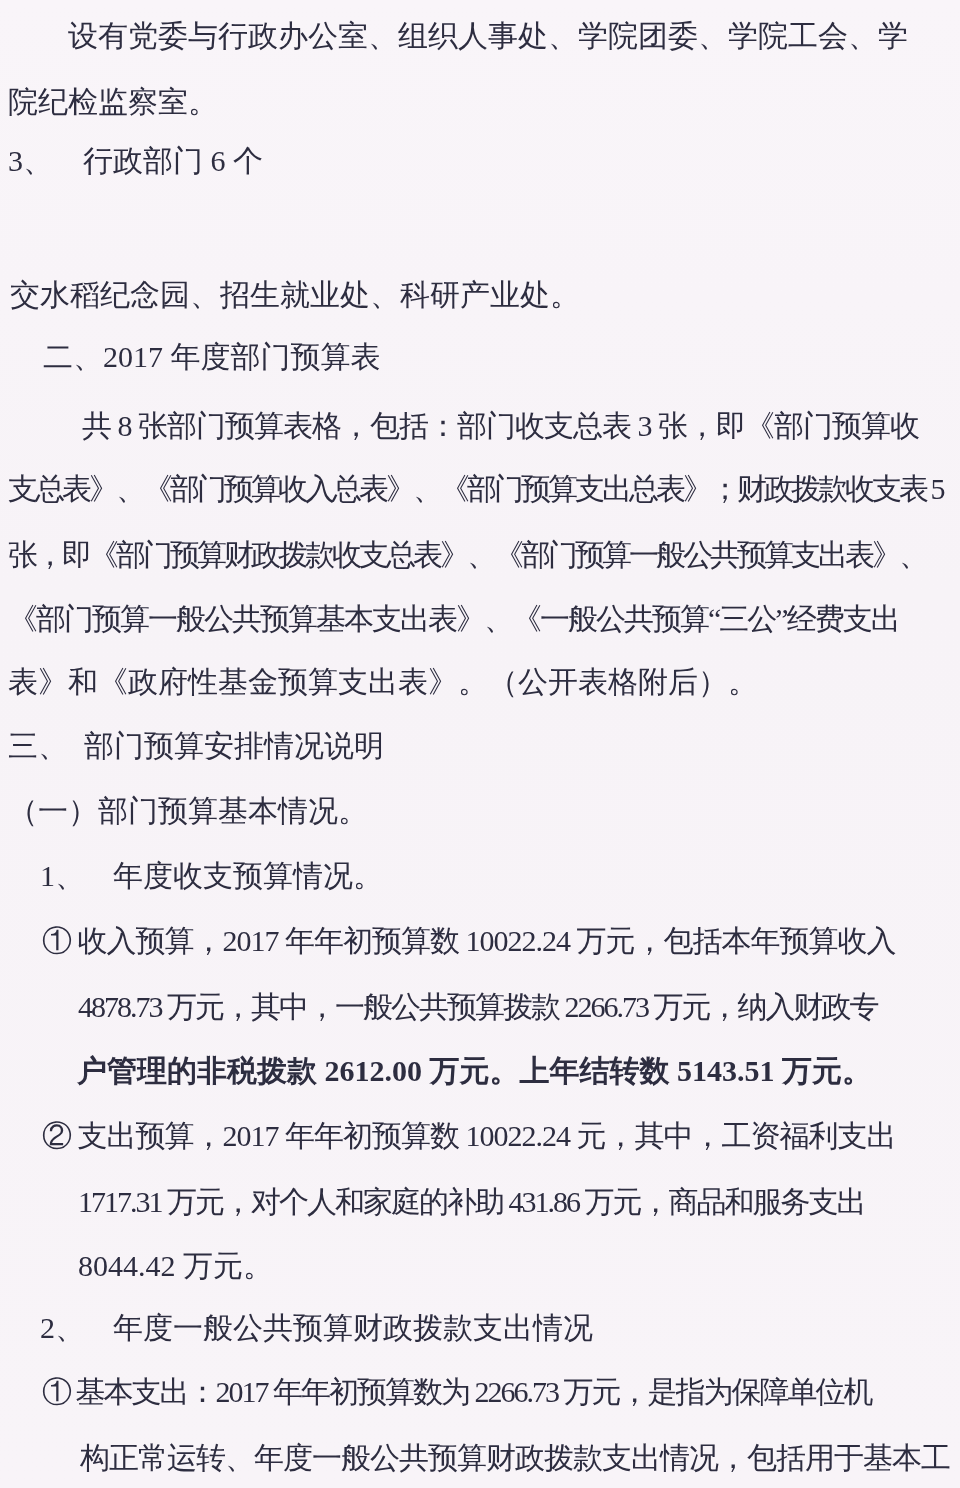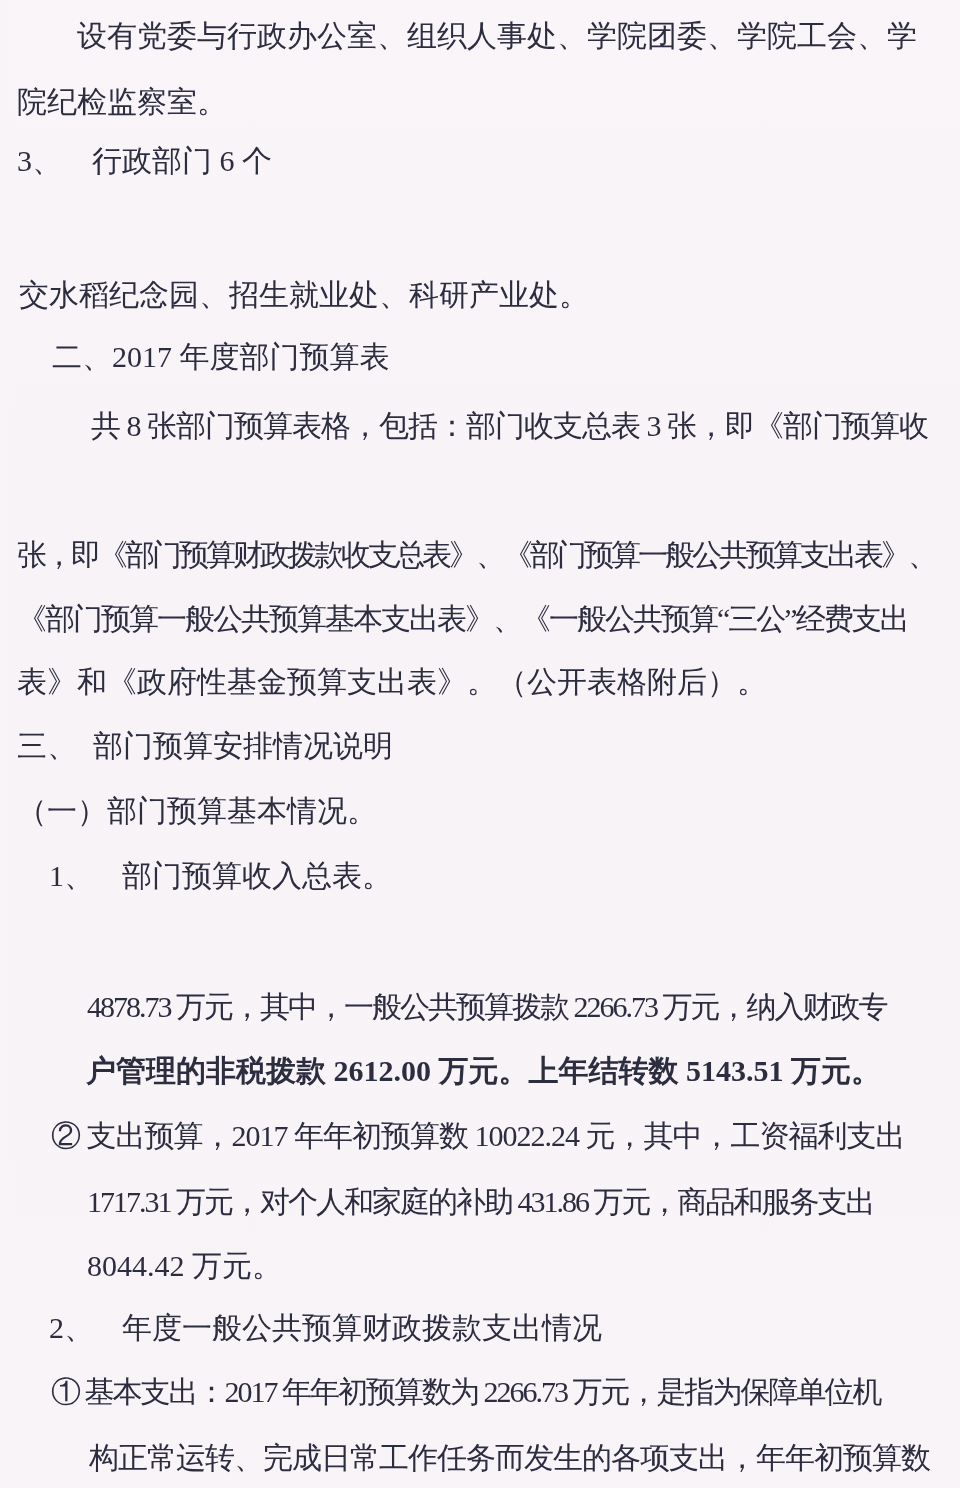--- a/index.html
+++ b/index.html
@@ -6,21 +6,20 @@
   body{
     width:960px;height:1488px;
     background:#f8f4f8;
     position:relative;
     overflow:hidden;
     font-family:"Liberation Serif","DejaVu Serif",serif;
   }
   .page{
     position:absolute;inset:0;
     background:linear-gradient(180deg,#f9f5f9 0%,#f7f3f7 40%,#f8f4f8 100%);
-    margin-left:9px;
   }
   .line{
     position:absolute;
     font-size:30px;
     line-height:36px;
     color:#2d2d40;
     white-space:nowrap;
     letter-spacing:0px;
   }
   .t1{letter-spacing:-1px;}
@@ -61,34 +60,36 @@
 <div class="page">
 
   <div class="line l1">设有党委与行政办公室、组织人事处、学院团委、学院工会、学</div>
   <div class="line l2">院纪检监察室。</div>
 
   <div class="line l3"><span>3、</span><span class="seg">行政部门 6 个</span></div>
 
   <div class="line l5">交水稻纪念园、招生就业处、科研产业处。</div>
   <div class="line l6">二、2017 年度部门预算表</div>
   <div class="line l7 t1">共 8 张部门预算表格，包括：部门收支总表 3 张，即《部门预算收</div>
+  <div class="line l8 t3">支总表》、《部门预算收入总表》、《部门预算支出总表》；财政拨款收支表 5</div>
   <div class="line l9 t3">张，即《部门预算财政拨款收支总表》、《部门预算一般公共预算支出表》、</div>
   <div class="line l10 t2">《部门预算一般公共预算基本支出表》、《一般公共预算“三公”经费支出</div>
   <div class="line l11">表》和《政府性基金预算支出表》。（公开表格附后）。</div>
 
   <div class="line l12"><span>三、</span><span class="seg">部门预算安排情况说明</span></div>
 
   <div class="line l13">（一）部门预算基本情况。</div>
 
-  <div class="line l14"><span>1、</span><span class="seg">部门预算收入总表。</span></div>
+  <div class="line l14"><span>1、</span><span class="seg">年度收支预算情况。</span></div>
 
+  <div class="line l15 t1">① 收入预算，2017 年年初预算数 10022.24 万元，包括本年预算收入</div>
   <div class="line l16 t2">4878.73 万元，其中，一般公共预算拨款 2266.73 万元，纳入财政专</div>
   <div class="line l17">户管理的非税拨款 2612.00 万元。上年结转数 5143.51 万元。</div>
   <div class="line l18 t1">② 支出预算，2017 年年初预算数 10022.24 元，其中，工资福利支出</div>
   <div class="line l19 t2">1717.31 万元，对个人和家庭的补助 431.86 万元，商品和服务支出</div>
   <div class="line l20">8044.42 万元。</div>
 
   <div class="line l21"><span>2、</span><span class="seg">年度一般公共预算财政拨款支出情况</span></div>
 
   <div class="line l22 t2">① 基本支出：2017 年年初预算数为 2266.73 万元，是指为保障单位机</div>
-  <div class="line l23 t1">构正常运转、完成日常工作任务而发生的各项支出，年年初预算数</div>
+  <div class="line l23 t1">构正常运转、年度一般公共预算财政拨款支出情况，包括用于基本工</div>
 
 </div>
 
 </body></html>

